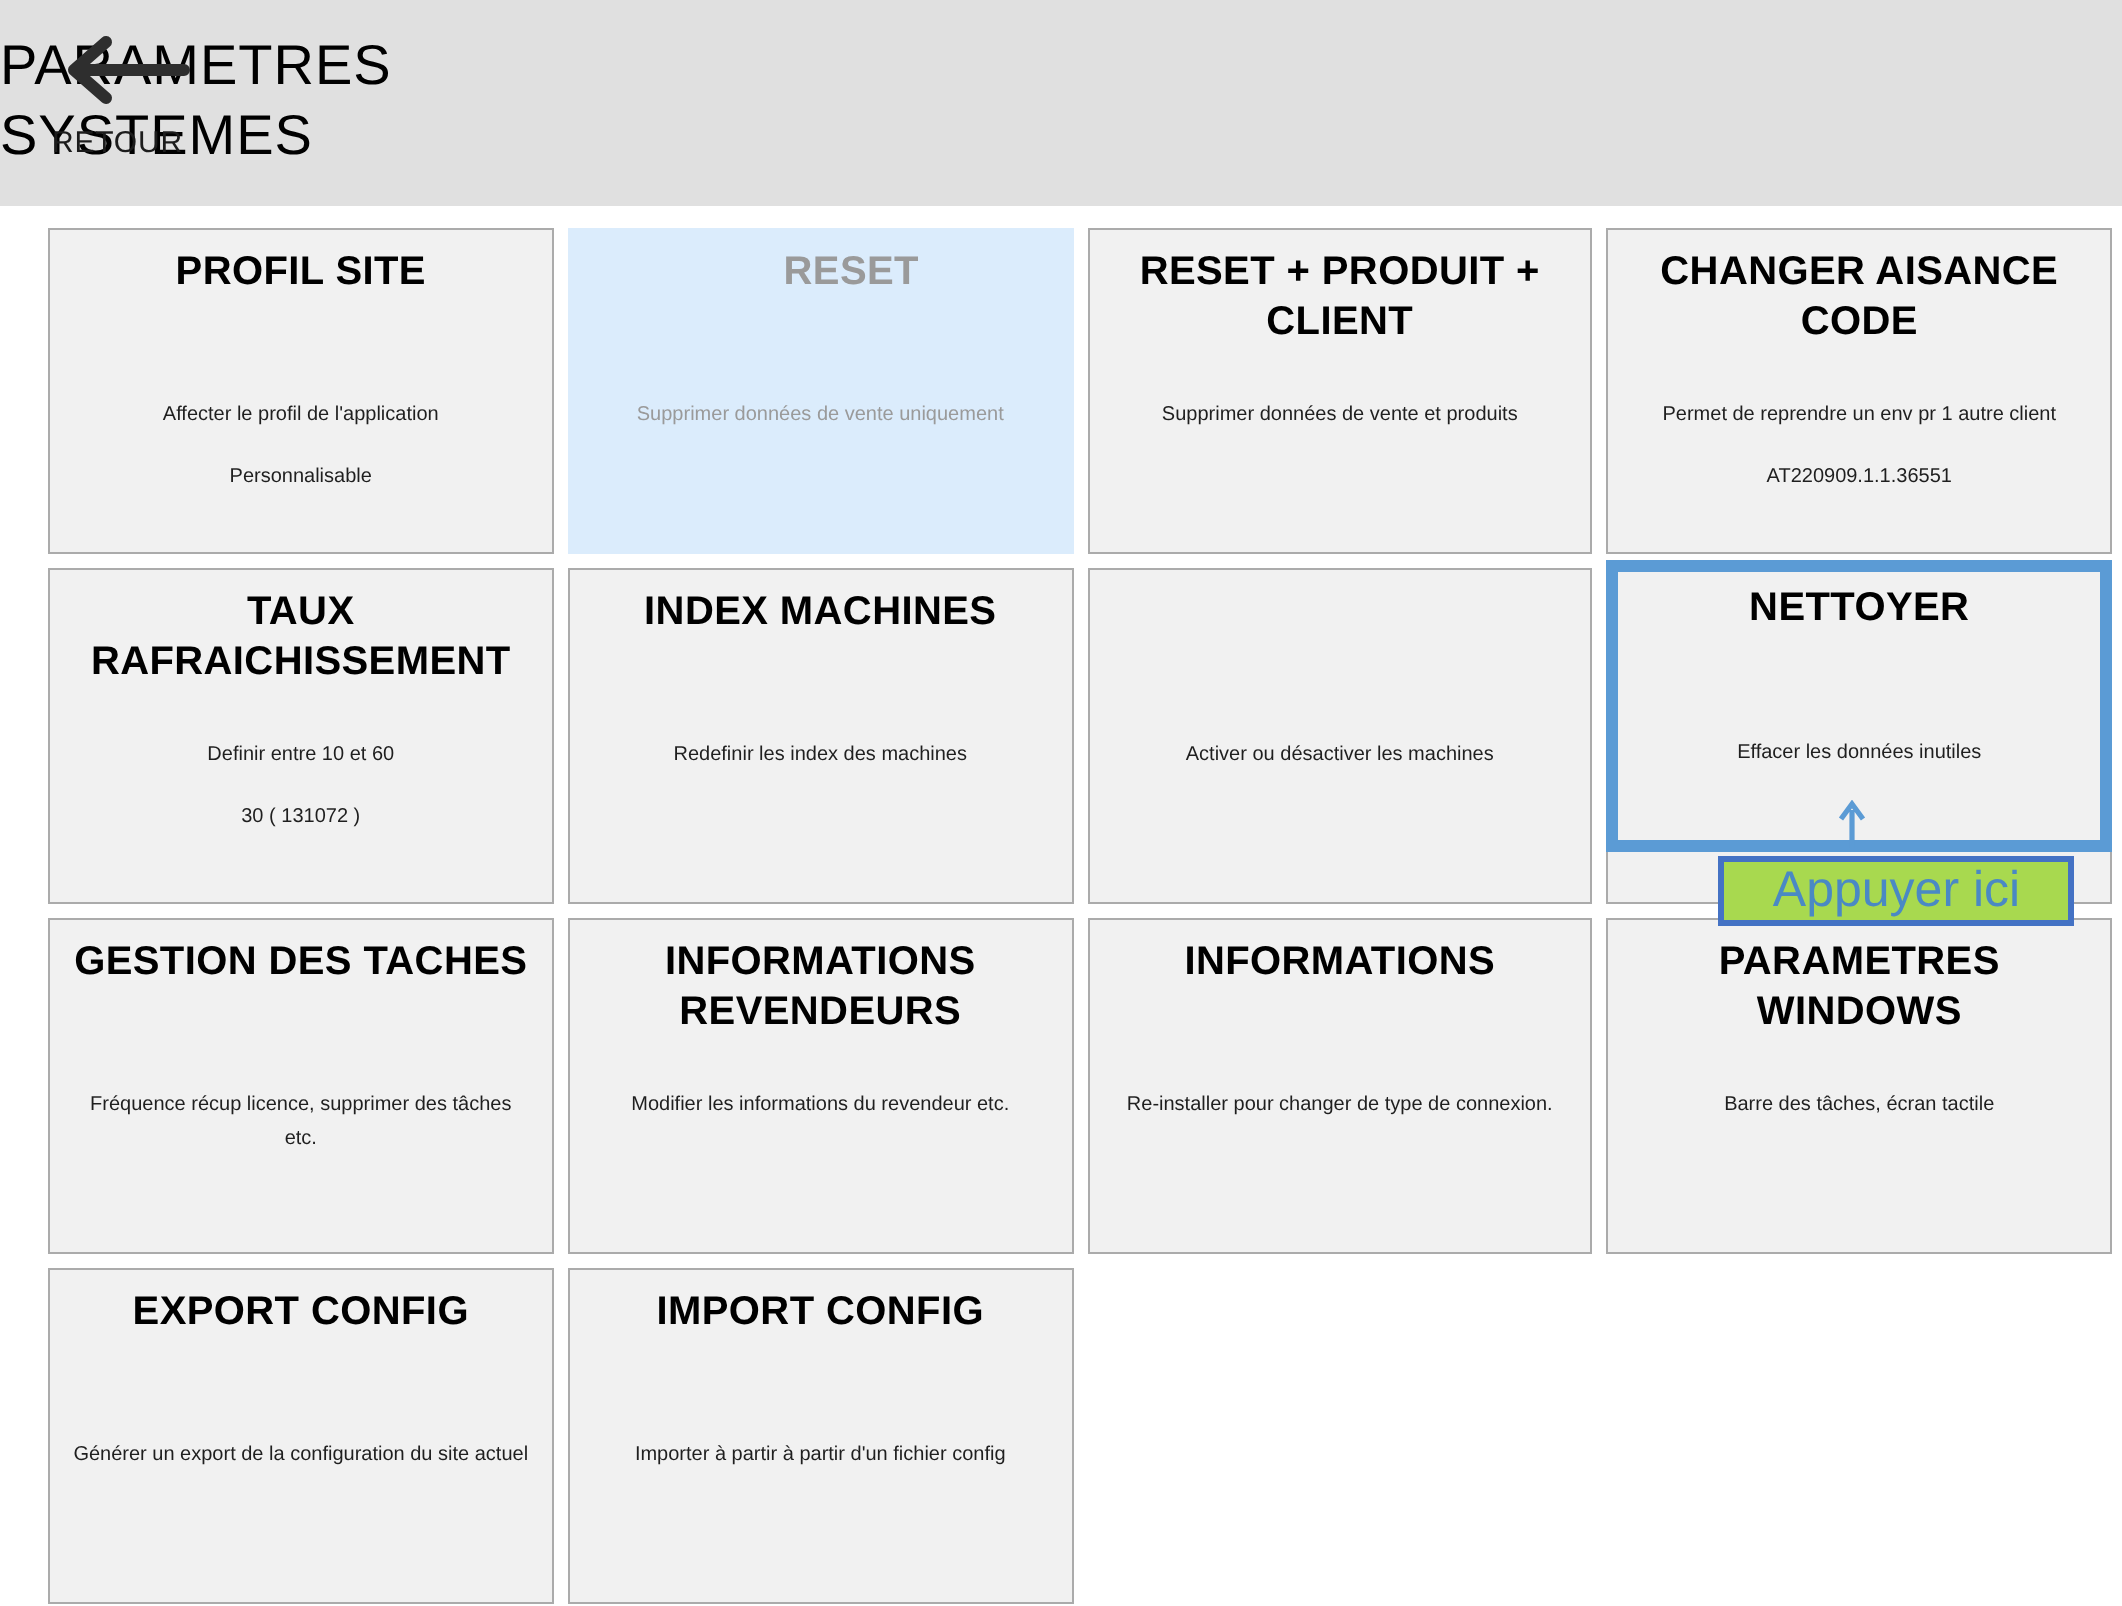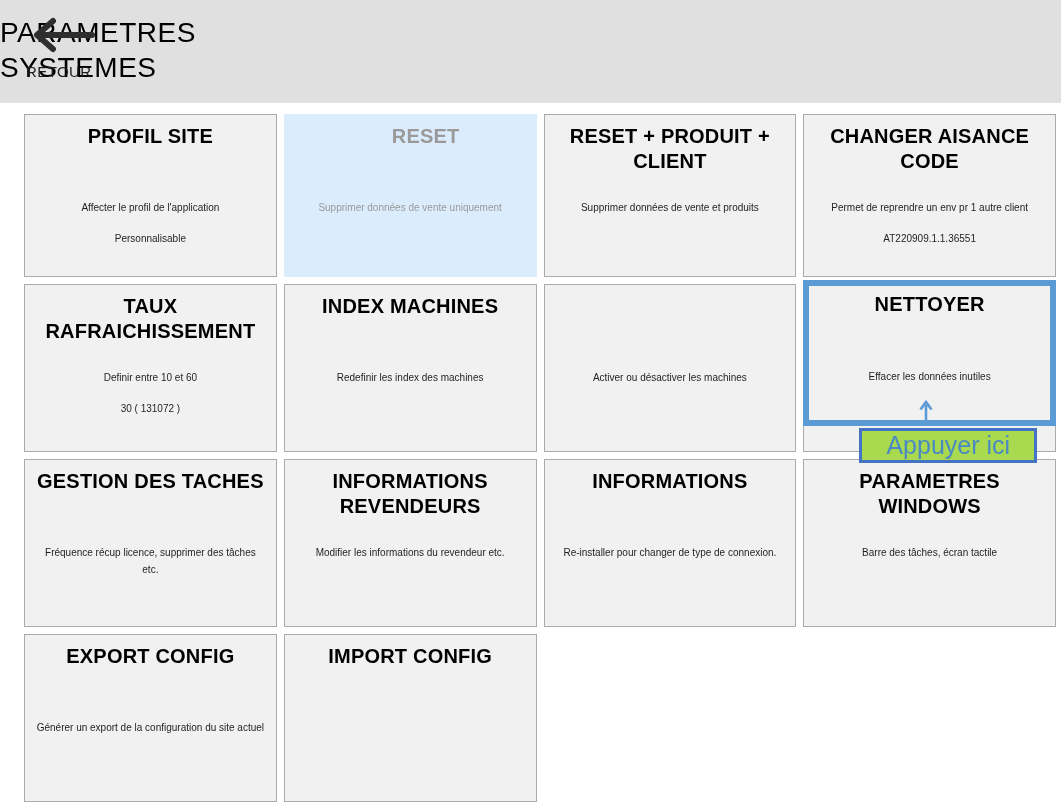--- a/index.html
+++ b/index.html
@@ -204,18 +204,21 @@
 
   <div class="card">
     <div class="card-title">EXPORT CONFIG</div>
     <div class="card-body">
       <div>Générer un export de la configuration du site actuel</div>
     </div>
   </div>
 
   <div class="card">
     <div class="card-title">IMPORT CONFIG</div>
+    <div class="card-body">
+      <div>Importer à partir à partir d'un fichier config</div>
+    </div>
   </div>
 
   <div></div>
   <div></div>
 
 </div>
 
 </body></html>

